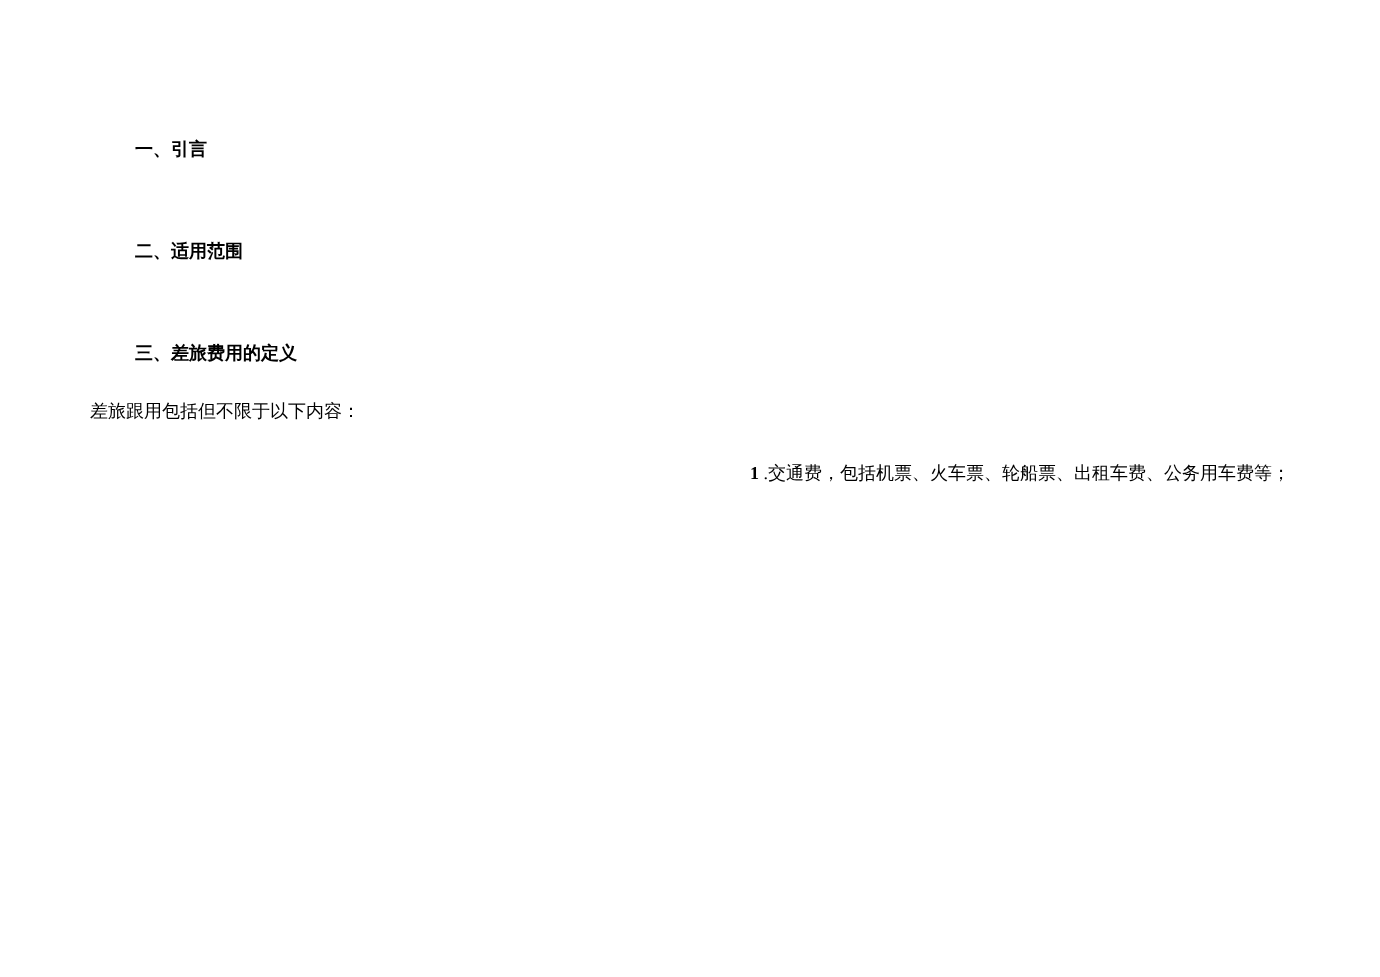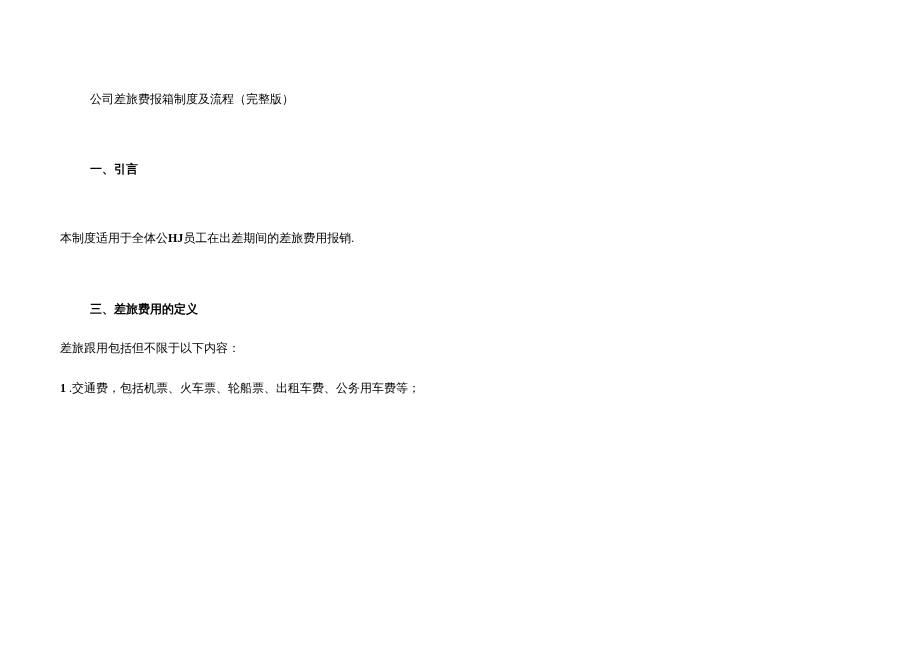--- a/index.html
+++ b/index.html
@@ -31,41 +31,39 @@
     }
     .paragraph {
       margin-bottom: 20px;
       line-height: 1.8;
     }
     .spacer-lg {
       height: 30px;
     }
     .list-item {
       margin-bottom: 18px;
+      text-align: right;
     }
     .bold {
       font-weight: bold;
     }
   </style>
 </head>
 <body>
 
 <div class="page">
 
-  <div class="title">公司差旅费报箱制度及流程（完整版）</div>
 
   <div class="section-heading">一、引言</div>
 
 
   <div class="spacer-lg"></div>
 
+  <div class="section-heading">二、适用范围</div>
 
-  <div class="paragraph">
-    <span>本制度适用于全体公</span><span class="bold">HJ</span><span>员工在出差期间的差旅费用报销.</span>
-  </div>
 
   <div class="spacer-lg"></div>
 
   <div class="section-heading">三、差旅费用的定义</div>
 
   <div class="paragraph">差旅跟用包括但不限于以下内容：</div>
 
   <div class="list-item">
     <span class="bold">1</span><span> .交通费，包括机票、火车票、轮船票、出租车费、公务用车费等；</span>
   </div>

